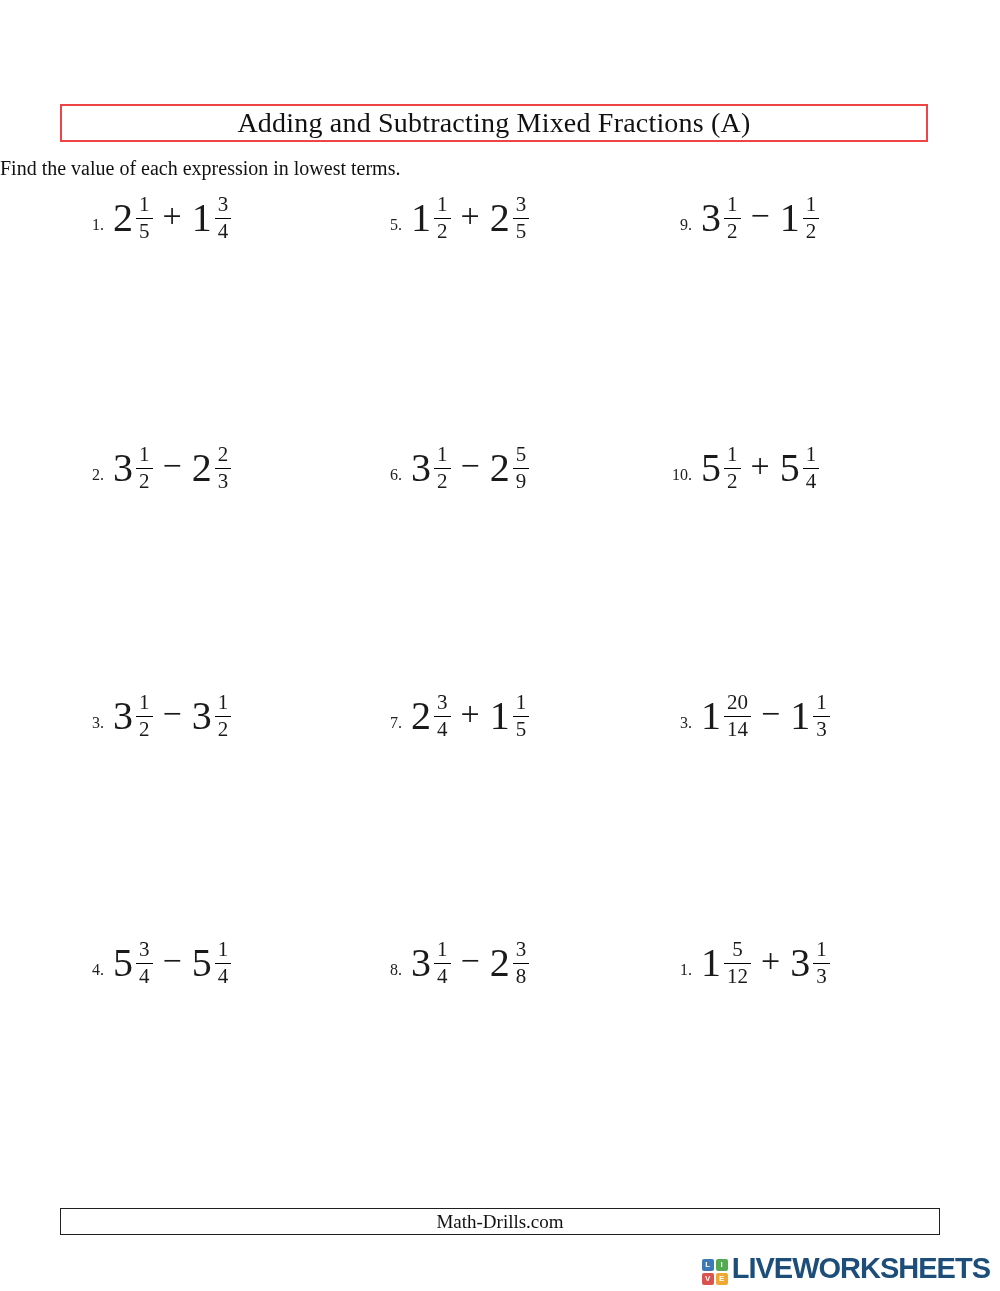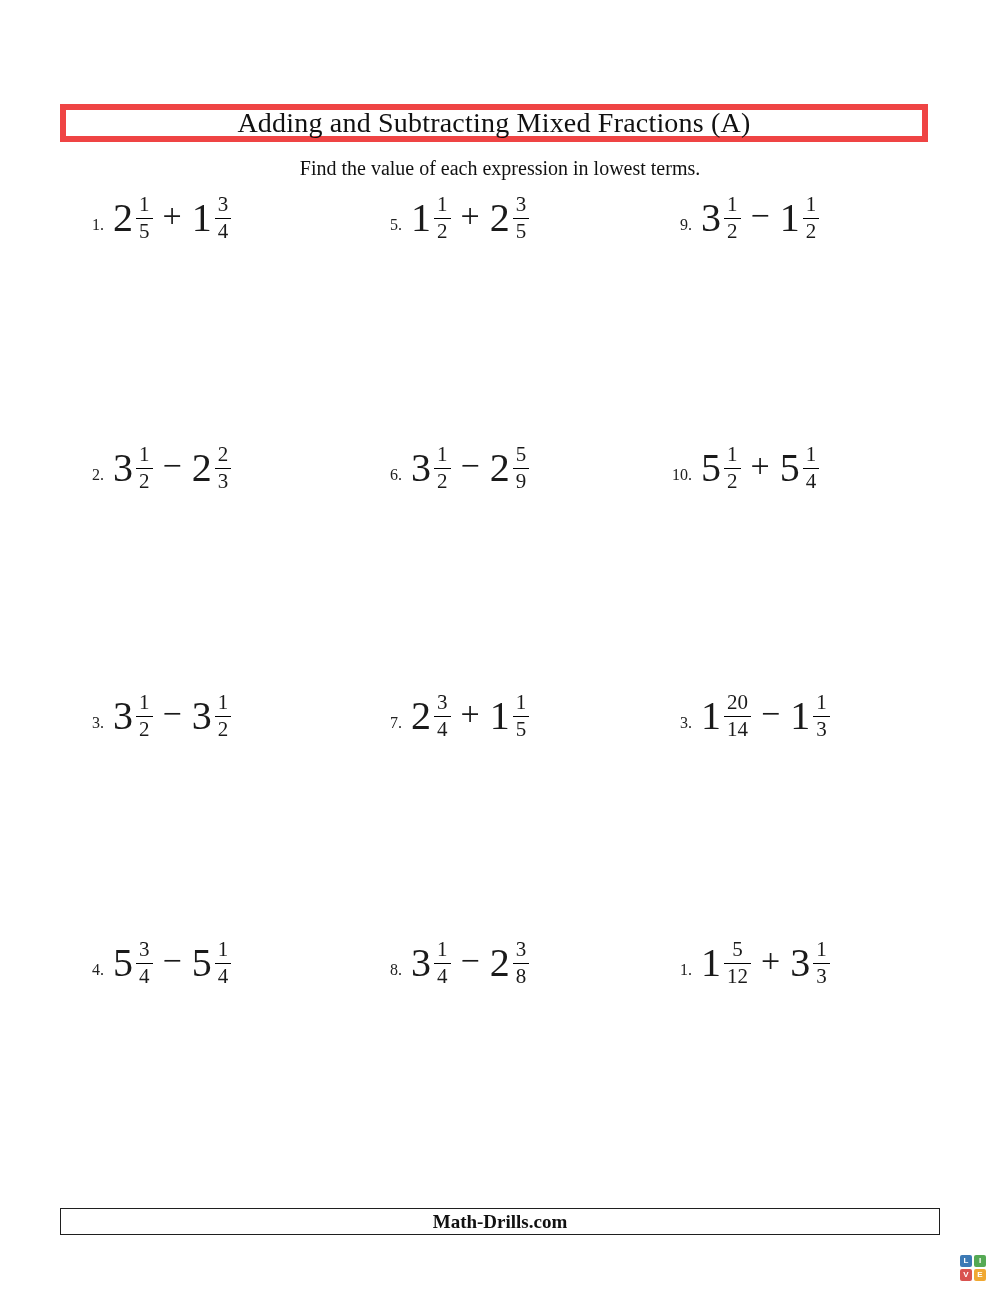--- a/index.html
+++ b/index.html
@@ -11,33 +11,32 @@
     margin: 0 auto;
     background: #ffffff;
     font-family: "Liberation Serif", serif;
     color: #1a1a1a;
     overflow: hidden;
   }
   .title-box {
     position: absolute;
     left: 60px; top: 104px;
     width: 868px; height: 38px;
-    border: 6px solid #ef4444;
+    border: 2px solid #ef4444;
     display: flex; align-items: center; justify-content: center;
   }
   .title-text {
     font-size: 28px;
     letter-spacing: 0.2px;
     color: #111;
   }
   .subtitle {
     position: absolute;
     left: 0; top: 157px;
     width: 100%;
-    text-align: center;
     font-size: 20px;
     color: #111;
   }
   .problem {
     position: absolute;
     display: flex;
     align-items: center;
   }
   .pnum {
     font-size: 16px;
@@ -83,21 +82,21 @@
     position: relative;
     top: -2px;
   }
   .footer-box {
     position: absolute;
     left: 60px; top: 1208px;
     width: 880px; height: 27px;
     border: 1.5px solid #1f1f1f;
     display: flex; align-items: center; justify-content: center;
   }
-  .footer-text { font-size: 19px; color: #111; font-weight: bold; }
+  .footer-text { font-size: 19px; color: #111; }
   .lw-logo {
     position: absolute;
     right: 10px; top: 1252px;
     display: flex;
     align-items: center;
     cursor: pointer;
   }
   .lw-icon {
     display: grid;
     grid-template-columns: 12px 12px;
@@ -382,15 +381,16 @@
     <span class="footer-text">Math-Drills.com</span>
   </div>
 
   <div class="lw-logo">
     <span class="lw-icon">
         <span class="lw-sq" style="background: rgb(61, 122, 181);">L</span>
         <span class="lw-sq" style="background: rgb(85, 169, 84);">I</span>
         <span class="lw-sq" style="background: rgb(217, 83, 79);">V</span>
         <span class="lw-sq" style="background: rgb(240, 168, 50);">E</span>
       </span>
+    <span class="lw-text" style="color: rgb(29, 78, 121);">LIVEWORKSHEETS</span>
   </div>
 
 </div>
 
 </body></html>

